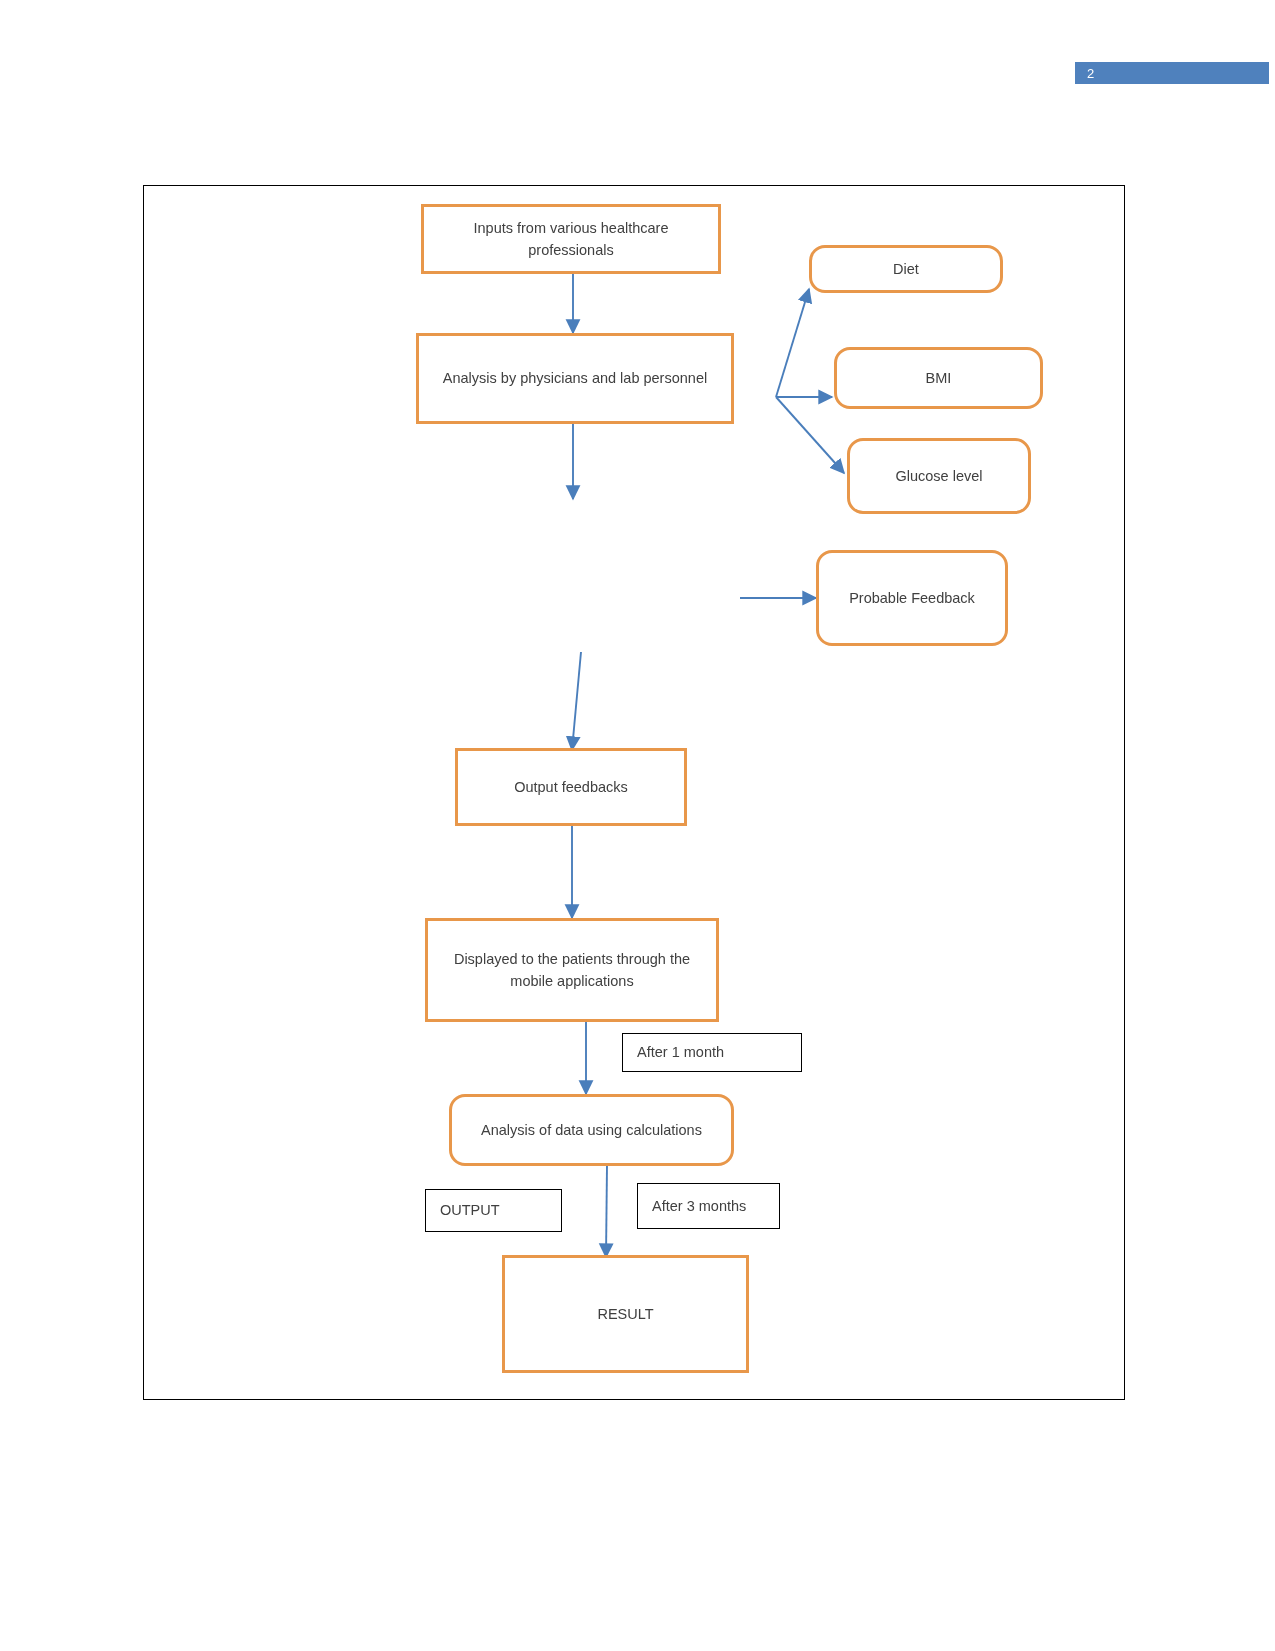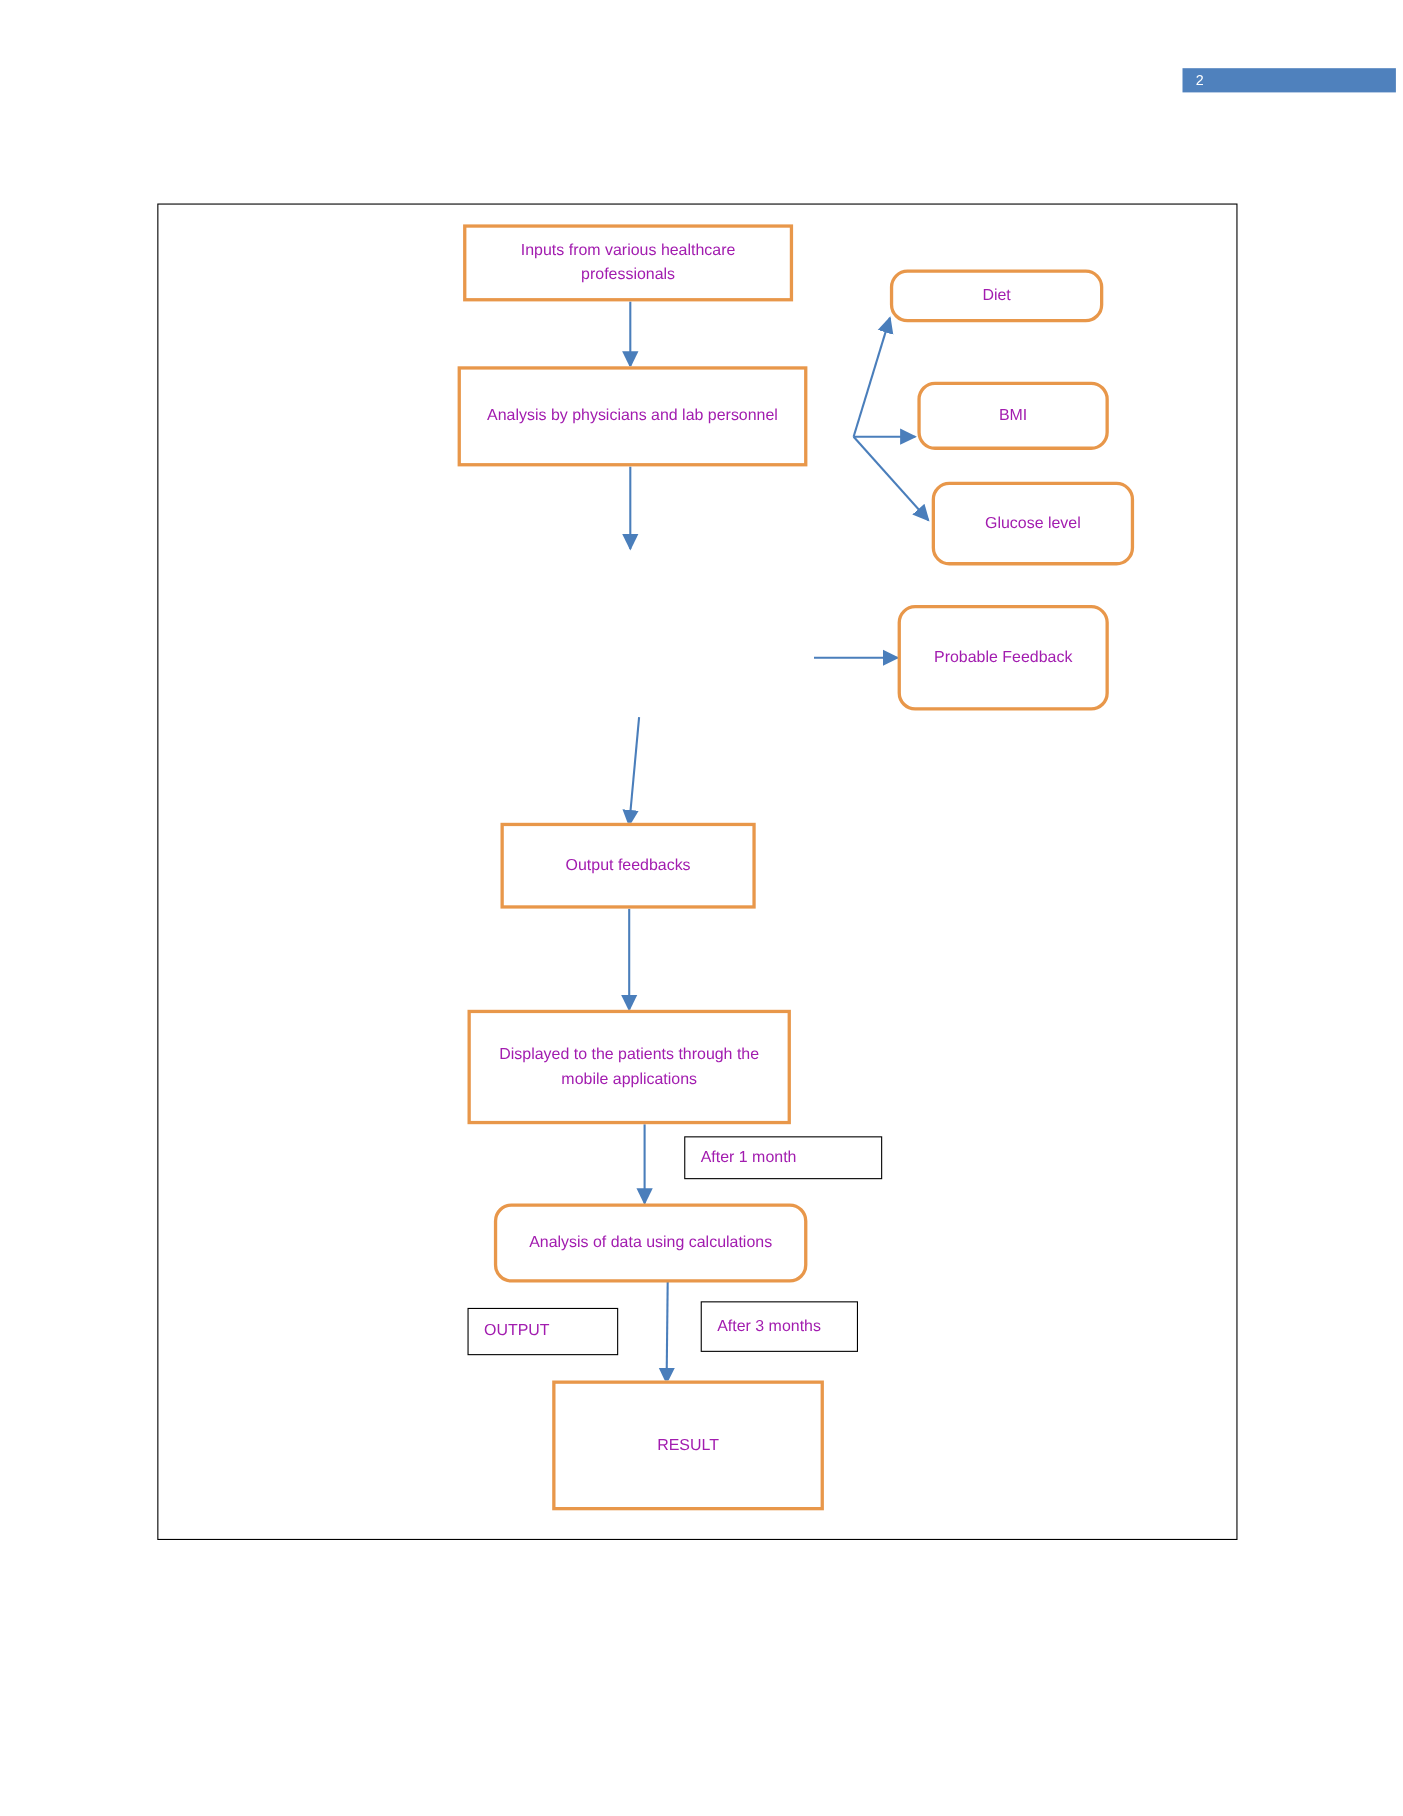--- a/index.html
+++ b/index.html
@@ -70,21 +70,21 @@
 
   
   .node {
     position: absolute;
     box-sizing: border-box;
     display: flex;
     align-items: center;
     justify-content: center;
     text-align: center;
     background: #ffffff;
-    color: #a21caf;
+    color: #404040;
     font-size: 14.5px;
     line-height: 1.55;
     padding: 6px 10px;
   }
   .node.orange {
     border: 3.4px solid #E8974A;
   }
   .node.rounded {
     border-radius: 16px;
   }
@@ -145,21 +145,21 @@
       </div>
 
       <div class="node orange" style="left:272px; top:147px; width:318px; height:91px;">
         <span class="label">Analysis by physicians and lab personnel</span>
       </div>
 
       <div class="node orange rounded" style="left:665px; top:59px; width:194px; height:48px;">
         <span class="label">Diet</span>
       </div>
 
-      <div class="node orange rounded" style="left:690px; top:161px; width:174px; height:62px;">
+      <div class="node orange rounded" style="left:690px; top:161px; width:209px; height:62px;">
         <span class="label">BMI</span>
       </div>
 
       <div class="node orange rounded" style="left:703px; top:252px; width:184px; height:76px;">
         <span class="label">Glucose level</span>
       </div>
 
 
       <div class="node orange rounded" style="left:672px; top:364px; width:192px; height:96px;">
         <span class="label">Probable Feedback</span>

